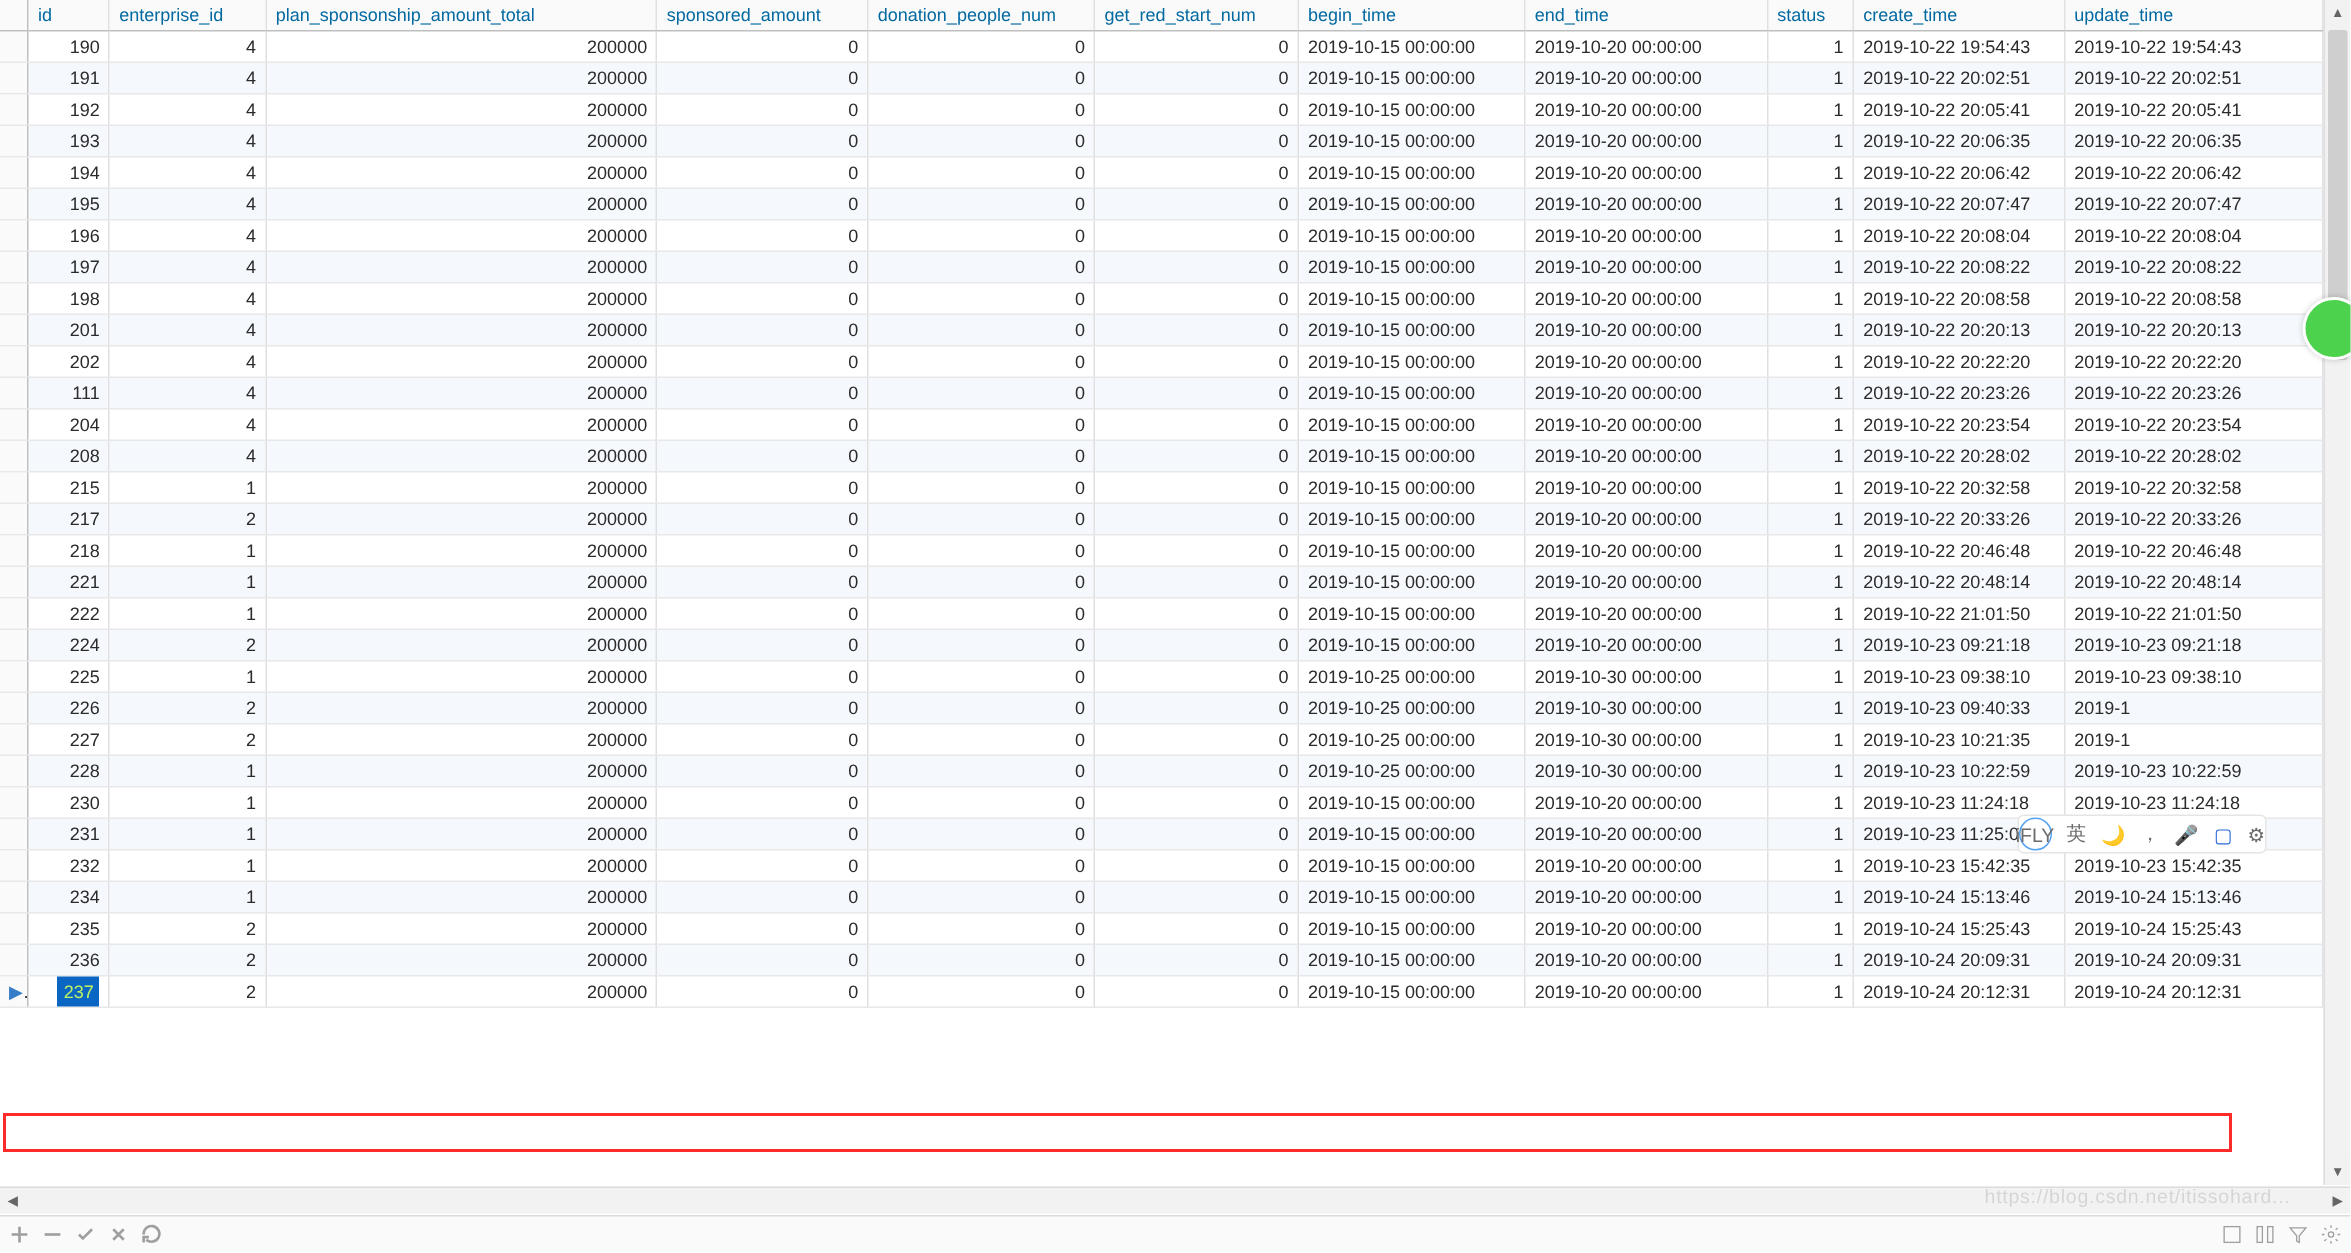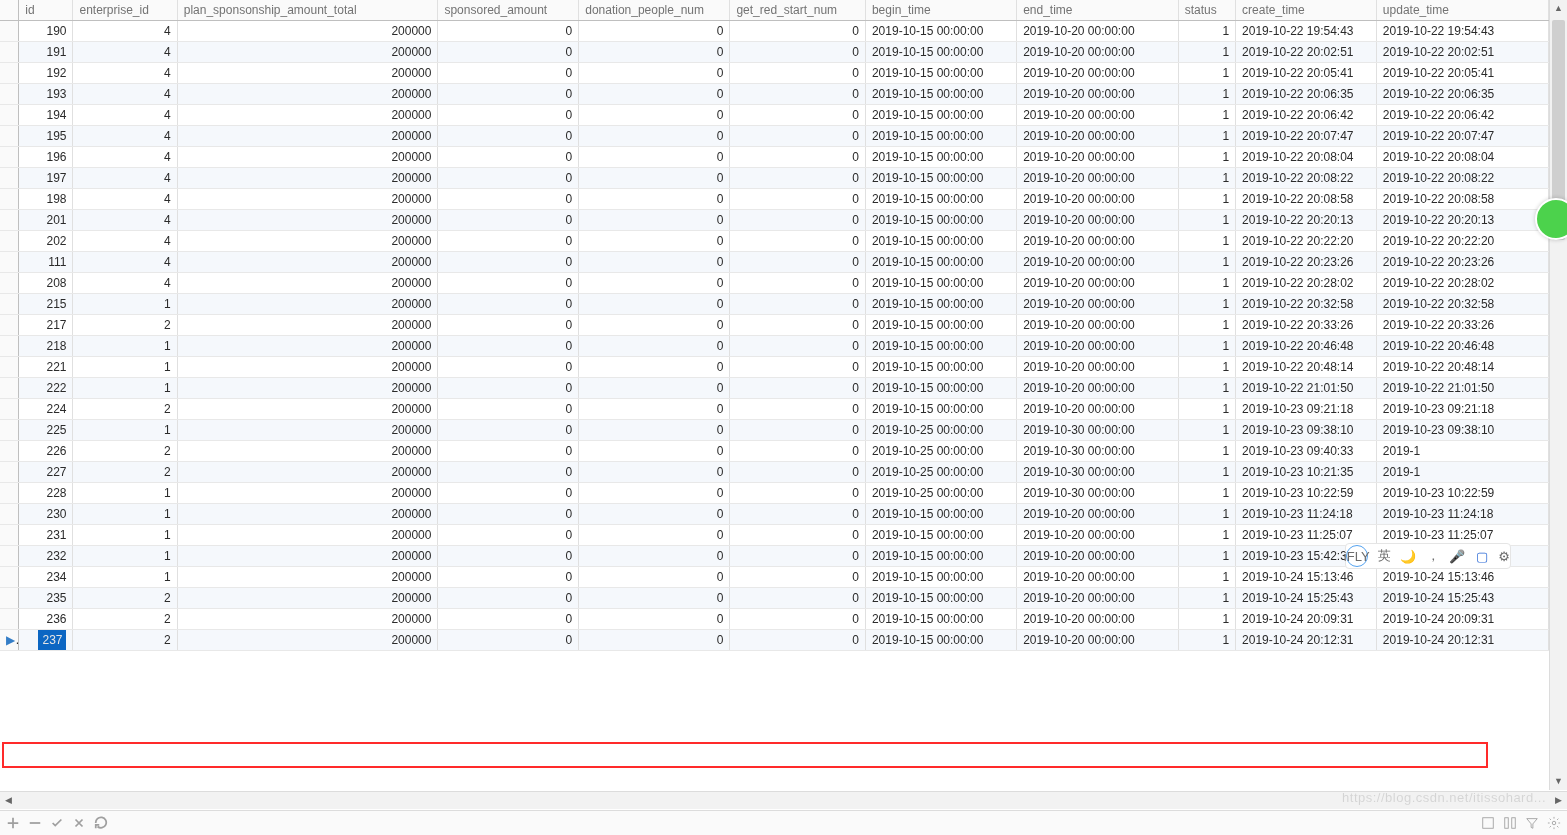--- a/index.html
+++ b/index.html
@@ -1,39 +1,39 @@
 <!DOCTYPE html>
 <html><head>
 <meta charset="utf-8">
 <style>
   html,body{margin:0;padding:0;font-family:"Segoe UI",Arial,sans-serif;font-size:12px;color:#2b2b2b;background:#fff;overflow:hidden}
   .wrapper{position:relative;width:1567px;height:835px;background:#fff;box-sizing:border-box}
   .grid{position:absolute;left:0;top:0;right:18px;bottom:45px;overflow:hidden}
   table{border-collapse:collapse;table-layout:fixed;width:100%}
   th,td{border-right:1px solid #e0e0e0;border-bottom:1px solid #e8e8e8;padding:0 6px;height:20px;line-height:20px;white-space:nowrap;overflow:hidden;text-overflow:ellipsis;font-weight:normal;text-align:left}
-  thead th{background:#fafafa;border-bottom:1px solid #bfbfbf;color:#737373}
+  thead th{background:#fafafa;border-bottom:1px solid #bfbfbf;color:#0369a1}
   tbody tr:nth-child(odd){background:#fff}
   tbody tr:nth-child(even){background:#f5f8fc}
   .num{text-align:right}
   .rowhdr{width:18px;background:#fafafa;border-right:1px solid #bfbfbf}
   tbody .rowhdr{background:#fafafa}
   .current-marker{color:#357ec7}
-  .sel{background:#0b66c3;color:#e5e5e5;padding:19px 4px;border-radius:1px}
+  .sel{background:#0b66c3;color:#bef264;padding:19px 4px;border-radius:1px}
   .redbox{position:absolute;border:2px solid #ff2a2a;pointer-events:none}
   .vscroll{position:absolute;right:0;top:0;bottom:45px;width:17px;background:#f2f2f2;border-left:1px solid #dcdcdc}
   .vscroll .up,.vscroll .dn{position:absolute;left:0;width:17px;height:17px;text-align:center;font-size:9px;line-height:17px;color:#666;background:#f2f2f2}
   .vscroll .up{top:0}.vscroll .dn{bottom:0}
   .vscroll .thumb{position:absolute;left:2px;right:2px;top:20px;height:220px;background:#cfcfcf;border-radius:2px}
   .hscroll{position:absolute;left:0;right:0;bottom:26px;height:17px;background:#f2f2f2;border-top:1px solid #dcdcdc}
   .hscroll .lf,.hscroll .rt{position:absolute;top:0;width:17px;height:17px;text-align:center;font-size:9px;line-height:17px;color:#666}
   .hscroll .lf{left:0}.hscroll .rt{right:0}
   .toolbar{position:absolute;left:0;right:0;bottom:0;height:25px;border-top:1px solid #dcdcdc;background:#fafafa;display:flex;align-items:center;justify-content:space-between;padding:0 6px;box-sizing:border-box}
   .toolbar .l,.toolbar .r{display:flex;gap:8px}
   .toolbar .ico{width:14px;height:14px;opacity:.55}
-  .watermark{position:absolute;right:21px;bottom:30px;color:rgba(0,0,0,.12);font-size:13px;letter-spacing:.5px;pointer-events:none}
+  .watermark{position:absolute;right:40px;bottom:30px;color:rgba(0,0,0,.12);font-size:13px;letter-spacing:.5px;pointer-events:none}
   .ime-bar{position:absolute;right:56px;top:543px;height:24px;display:flex;align-items:center;gap:10px;background:#fff;padding:0 0;border:1px solid #e5e5e5;border-radius:4px}
   .ime-bar .circ{width:20px;height:20px;border:1px solid #55a3f0;border-radius:50%;display:flex;align-items:center;justify-content:center;font-size:8px;color:#55a3f0}
   .ime-bar span{font-size:13px;color:#6c6c6c}
   .ime-bar .blue{color:#2e6bd6}
   .side-bubble{position:absolute;right:-10px;top:198px;width:38px;height:38px;border-radius:50%;background:#4cd24c;border:2px solid #fff;box-shadow:0 0 4px rgba(0,0,0,.2)}
 </style>
 </head>
 <body>
 <div class="wrapper">
 
@@ -233,20 +233,34 @@
             <td class="num">0</td>
             <td class="num">0</td>
             <td class="">2019-10-15 00:00:00</td>
             <td class="">2019-10-20 00:00:00</td>
             <td class="num">1</td>
             <td class="">2019-10-22 20:23:26</td>
             <td class="">2019-10-22 20:23:26</td>
           </tr>
           <tr>
             <td class="rowhdr"></td>
+            <td class="num">204</td>
+            <td class="num">4</td>
+            <td class="num">200000</td>
+            <td class="num">0</td>
+            <td class="num">0</td>
+            <td class="num">0</td>
+            <td class="">2019-10-15 00:00:00</td>
+            <td class="">2019-10-20 00:00:00</td>
+            <td class="num">1</td>
+            <td class="">2019-10-22 20:23:54</td>
+            <td class="">2019-10-22 20:23:54</td>
+          </tr>
+          <tr>
+            <td class="rowhdr"></td>
             <td class="num">208</td>
             <td class="num">4</td>
             <td class="num">200000</td>
             <td class="num">0</td>
             <td class="num">0</td>
             <td class="num">0</td>
             <td class="">2019-10-15 00:00:00</td>
             <td class="">2019-10-20 00:00:00</td>
             <td class="num">1</td>
             <td class="">2019-10-22 20:28:02</td>

